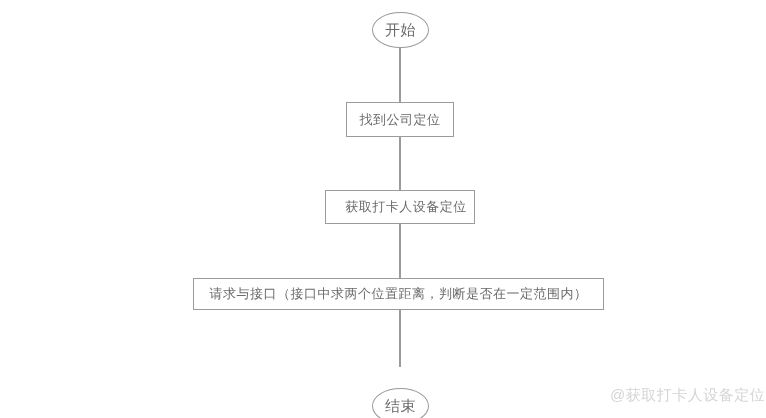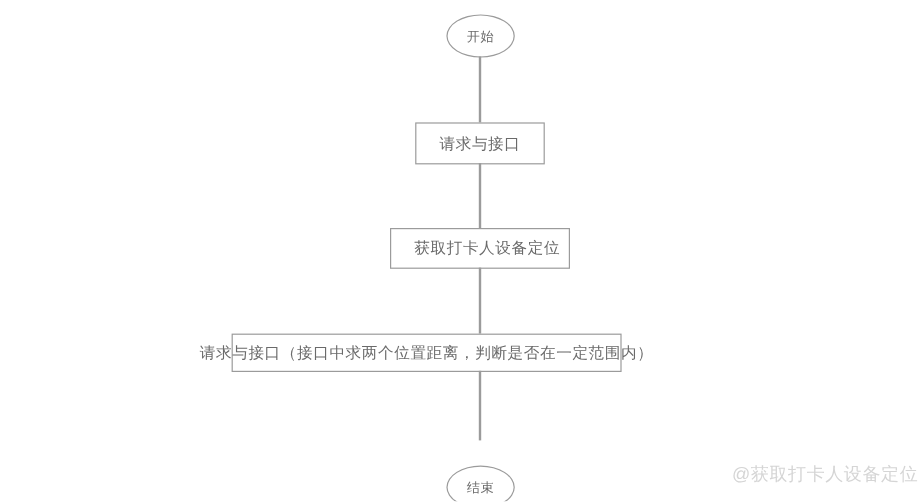--- a/index.html
+++ b/index.html
@@ -34,21 +34,21 @@
   .terminal {
     position: absolute;
     box-sizing: border-box;
     border: 1px solid #9b9b9b;
     border-radius: 50%;
     background: #ffffff;
     display: flex;
     align-items: center;
     justify-content: center;
     color: #6a6a6a;
-    font-size: 11px;
+    font-size: 15px;
     letter-spacing: 0.5px;
     white-space: nowrap;
   }
   .terminal-start {
     left: 372px;
     top: 12px;
     width: 57px;
     height: 36px;
   }
   .terminal-end {
@@ -81,21 +81,21 @@
   .process-2 {
     left: 325px;
     top: 190px;
     width: 150px;
     height: 34px;
     padding-left: 12px;
   }
   .process-3 {
     left: 193px;
     top: 278px;
-    width: 325px;
+    width: 411px;
     height: 32px;
   }
 
   
   .watermark {
     position: absolute;
     left: 610px;
     top: 386px;
     color: #d5d5d5;
     font-size: 15px;
@@ -109,21 +109,21 @@
 
 <div id="canvas">
 
   <div class="terminal terminal-start">
     <span>开始</span>
   </div>
 
   <div class="connector conn-1"></div>
 
   <div class="process process-1">
-    <span>请求与接口</span>
+    <span>找到公司定位</span>
   </div>
 
   <div class="connector conn-2"></div>
 
   <div class="process process-2">
     <span>获取打卡人设备定位</span>
   </div>
 
   <div class="connector conn-3"></div>
 

